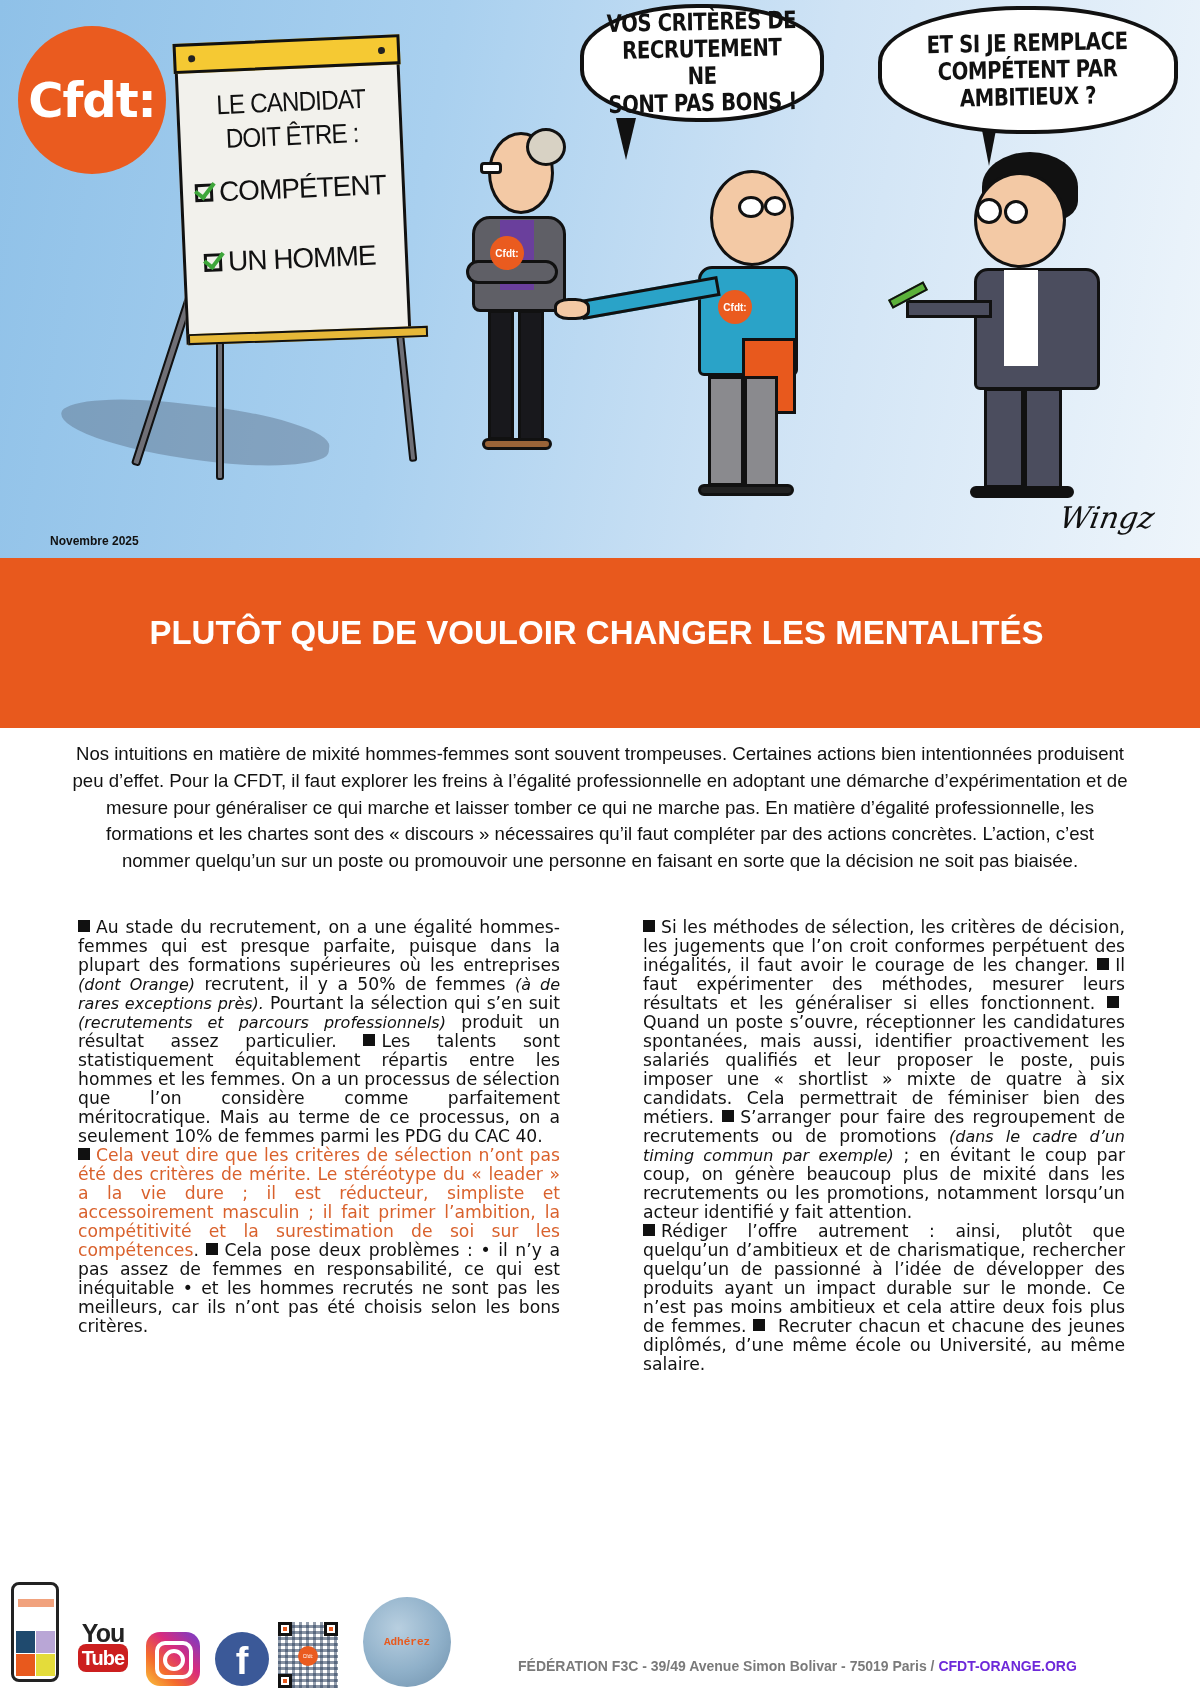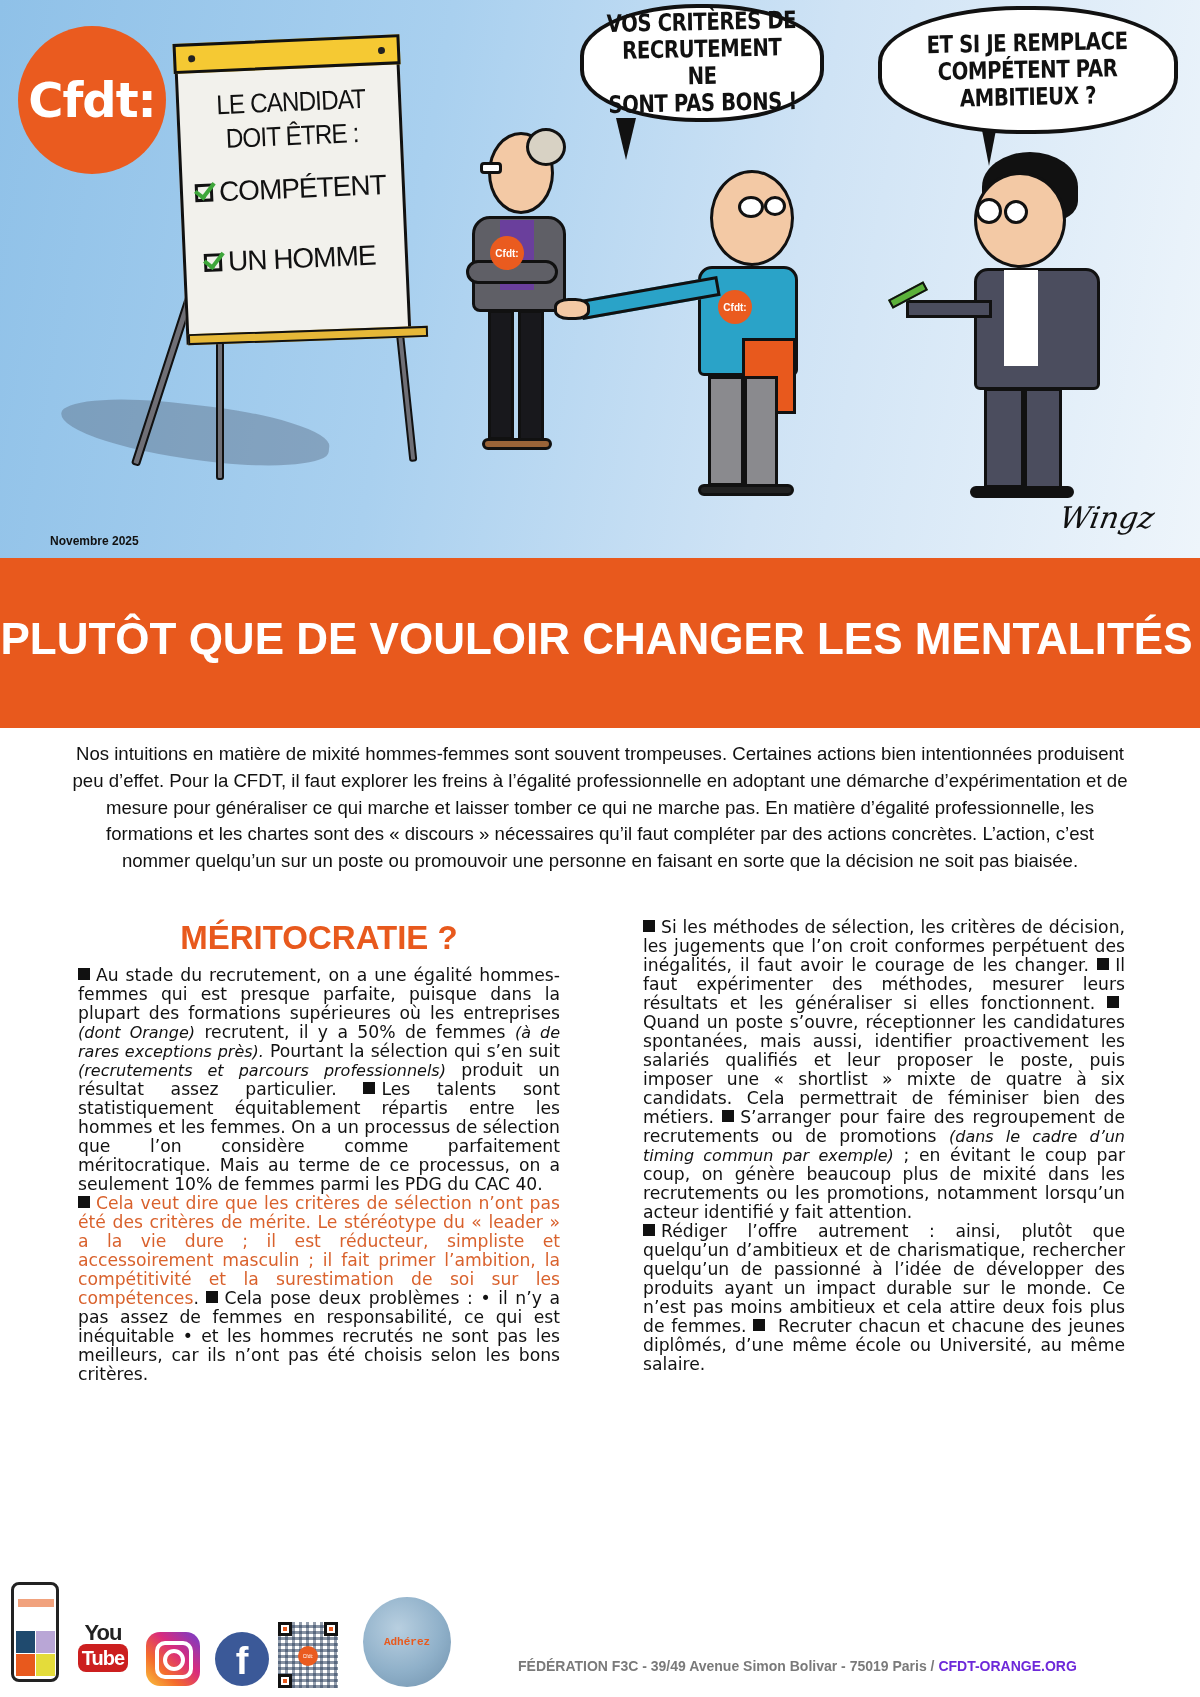--- a/index.html
+++ b/index.html
@@ -90,21 +90,21 @@
     position: absolute; left: 50px; top: 534px; font-family: "Liberation Sans", sans-serif;
     font-weight: 700; font-size: 12px; color: #111;
   }
 
   
   .banner {
     position: absolute; left: 0; top: 558px; width: 1200px; height: 170px; background: #e8591d;
     color: #fff; text-align: center; font-family: "Liberation Sans", sans-serif; font-weight: 700;
   }
   .banner-sub { position: absolute; left: 0; right: 0; top: 10px; font-size: 31px; letter-spacing: 0px; }
-  .banner-title1 { position: absolute; left: 0; right: 7px; top: 56px; font-size: 44px; letter-spacing: 0px; }
+  .banner-title1 { position: absolute; left: 0; right: 7px; top: 56px; font-size: 33px; letter-spacing: 0px; }
   .banner-title2 { position: absolute; left: 0; right: 0; top: 108px; font-size: 40px; letter-spacing: 0px; }
 
   
   .intro {
     position: absolute; left: 70px; top: 741px; width: 1060px;
     font-family: "Liberation Sans", sans-serif; font-size: 18.6px; line-height: 26.8px; text-align: center; color: #111;
   }
 
   
   .col { position: absolute; top: 918px; width: 482px; font-family: "DejaVu Sans", sans-serif; }
@@ -123,21 +123,21 @@
   .para-break { display: block; height: 0; }
 
   
   .footer-icons { position: absolute; left: 8px; top: 1582px; height: 110px; width: 480px; }
   .phone {
     position: absolute; left: 3px; top: 0; width: 48px; height: 100px; border: 3px solid #222; border-radius: 8px; background: #fff;
     overflow: hidden;
   }
   .phone .tile { position: absolute; width: 19px; height: 22px; }
   .yt { position: absolute; left: 70px; top: 40px; width: 50px; height: 62px; text-align: center; }
-  .yt-you { font-family: "Liberation Sans", sans-serif; font-weight: 700; font-size: 22px; color: #222; line-height: 22px; letter-spacing: -1px; }
+  .yt-you { font-family: "Liberation Sans", sans-serif; font-weight: 700; font-size: 25px; color: #222; line-height: 22px; letter-spacing: -1px; }
   .yt-tube { background: #cc1f1f; color: #fff; font-weight: 700; font-size: 20px; border-radius: 8px; line-height: 28px; letter-spacing: -1px; }
   .insta {
     position: absolute; left: 138px; top: 50px; width: 54px; height: 54px; border-radius: 14px;
     background: linear-gradient(45deg, #f9c23c 0%, #f46c2c 30%, #d92b7c 60%, #8a3ab9 90%);
   }
   .insta::before { content: ""; position: absolute; left: 9px; top: 9px; width: 30px; height: 30px; border: 4px solid #fff; border-radius: 10px; }
   .insta::after { content: ""; position: absolute; left: 17px; top: 17px; width: 14px; height: 14px; border: 4px solid #fff; border-radius: 50%; }
   .fb {
     position: absolute; left: 207px; top: 50px; width: 54px; height: 54px; border-radius: 50%; background: #3b5998;
     color: #fff; font-weight: 700; font-size: 38px; text-align: center; line-height: 58px; font-family: "Liberation Sans", sans-serif;
@@ -246,21 +246,20 @@
   <div class="date">Novembre 2025</div>
 </div>
 
 <div class="banner">
   <div class="banner-title1">PLUTÔT QUE DE VOULOIR CHANGER LES MENTALITÉS</div>
 </div>
 
 <p class="intro">Nos intuitions en matière de mixité hommes-femmes sont souvent trompeuses. Certaines actions bien intentionnées produisent peu d’effet. Pour la CFDT, il faut explorer les freins à l’égalité professionnelle en adoptant une démarche d’expérimentation et de mesure pour généraliser ce qui marche et laisser tomber ce qui ne marche pas. En matière d’égalité professionnelle, les formations et les chartes sont des « discours » nécessaires qu’il faut compléter par des actions concrètes. L’action, c’est nommer quelqu’un sur un poste ou promouvoir une personne en faisant en sorte que la décision ne soit pas biaisée.</p>
 
 <div class="col col-left">
-  <h2 class="col-title">MÉRITOCRATIE ?</h2>
   <div class="col-body">
     <span class="sq"></span><span>Au stade du recrutement, on a une égalité hommes-femmes qui est presque parfaite, puisque dans la plupart des formations supé­rieures où les entreprises </span><span class="it">(dont  Orange)</span><span> recrutent, il y a 50% de femmes </span><span class="it">(à  de  rares  exceptions  près).</span><span> Pourtant la sélection qui s’en suit </span><span class="it">(recrutements  et parcours  professionnels)</span><span>  produit un résultat assez particulier. </span><span class="sq"></span><span>Les talents sont statistiquement équitablement répartis entre les hommes et les femmes. On a un processus de sélection que l’on considère comme parfaitement méritocratique. Mais au terme de ce processus, on a seulement 10% de femmes parmi les PDG du CAC 40.</span>
     <span class="para-break"></span>
     <span class="sq"></span><span class="orange">Cela veut dire que les critères de sélection n’ont pas été des critères de mérite. Le stéréo­type du « leader » a la vie dure ; il est réducteur, simpliste et accessoirement masculin ; il fait pri­mer l’ambition, la compétitivité et la surestima­tion de soi sur les compétences</span><span>. </span><span class="sq"></span><span>Cela pose deux problèmes : • il n’y a pas assez de femmes en responsabilité, ce qui est inéquitable • et les hommes recrutés ne sont pas les meilleurs, car ils n’ont pas été choisis selon les bons critères.</span>
   </div>
 </div>
 
 <div class="col col-right">
   <div class="col-body">
     <span class="sq"></span><span>Si les méthodes de sélection, les critères de décision, les jugements que l’on croit conformes perpétuent des inégalités, il faut avoir le courage de les changer. </span><span class="sq"></span><span>Il faut expérimenter des mé­thodes, mesurer leurs résultats et les généraliser si elles fonctionnent. </span><span class="sq"></span><span>Quand un poste s’ouvre, réceptionner les candidatures spontanées, mais aussi, identifier proactivement les salariés quali­fiés et leur proposer le poste, puis imposer une « shortlist » mixte de quatre à six candidats. Cela permettrait de féminiser bien des métiers. </span><span class="sq"></span><span>S’arranger pour faire des regroupement de re­crutements ou de promotions </span><span class="it">(dans  le  cadre  d’un timing  commun  par  exemple)</span><span>  ; en évitant le coup par coup, on génère beaucoup plus de mixité dans les recrutements ou les promotions, notam­ment lorsqu’un acteur identifié y fait attention.</span>

